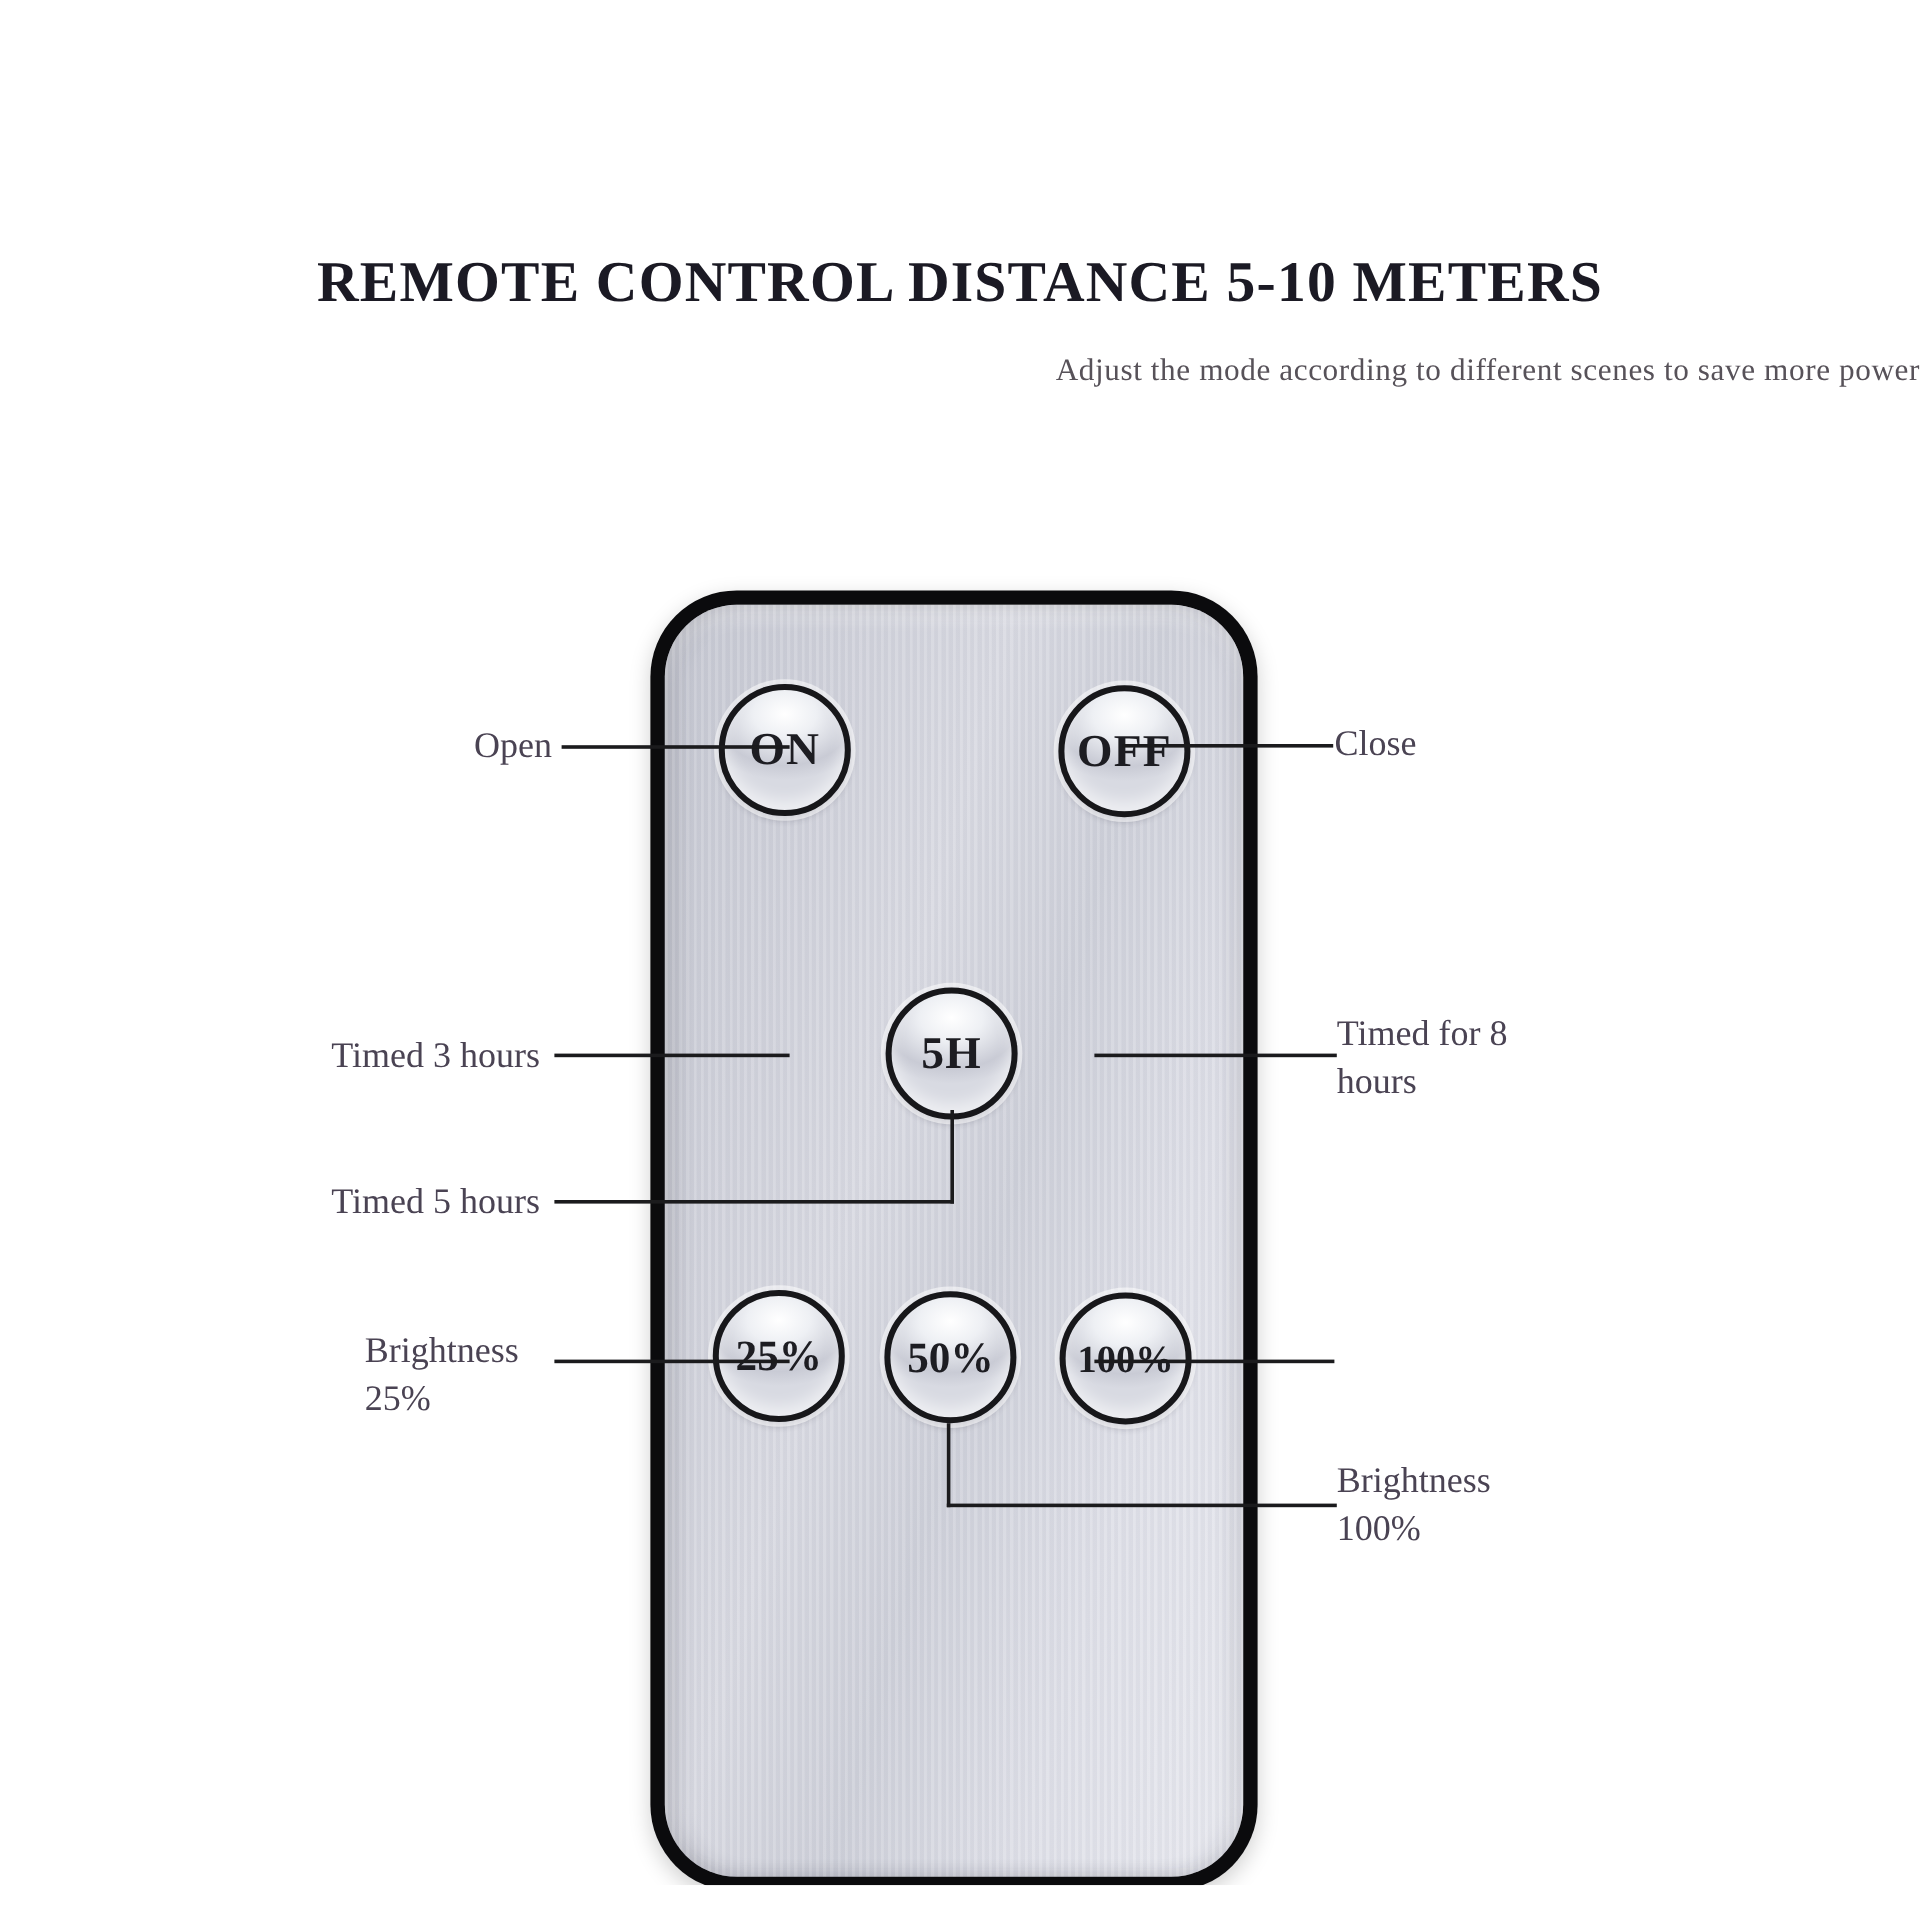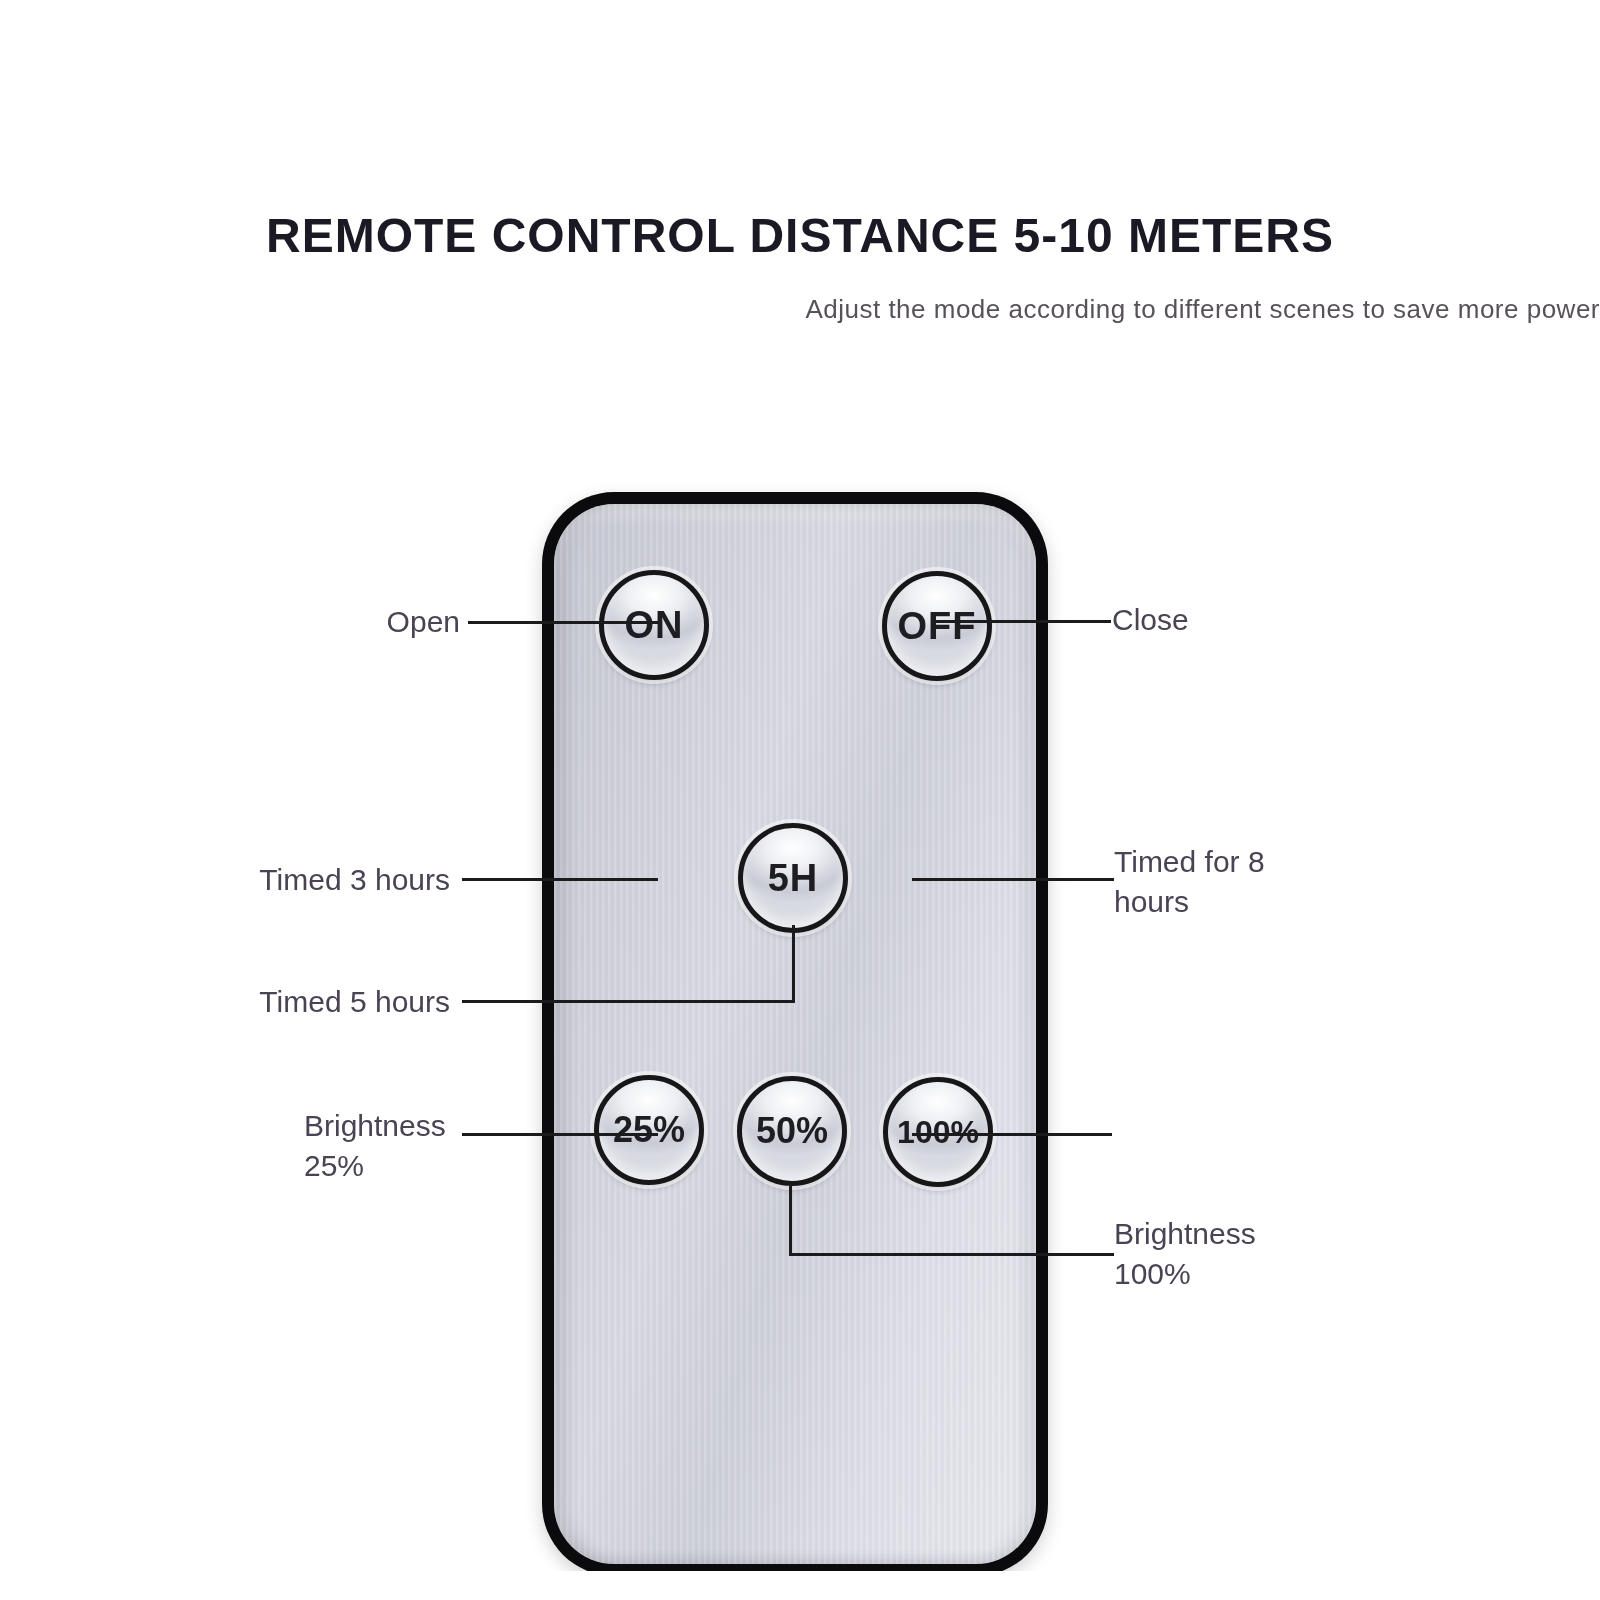--- a/index.html
+++ b/index.html
@@ -1,19 +1,19 @@
 <!DOCTYPE html>
 <html><head>
 <meta charset="utf-8">
 <style>
   * { margin:0; padding:0; box-sizing:border-box; }
   html,body { background:#ffffff; }
   .canvas {
     position:relative; width:1600px; height:1571px; background:#ffffff;
-    font-family:Liberation Sans, sans-serif; overflow:hidden;
+    font-family:Liberation Serif, serif; overflow:hidden;
   }
   .title {
     position:absolute; top:208px; left:0; width:100%; text-align:center;
     font-size:48px; font-weight:bold; letter-spacing:1px; color:#1b1a24;
   }
   .subtitle {
     position:absolute; top:294px; left:0; width:100%; text-align:right;
     font-size:26px; color:#575259; letter-spacing:0.5px;
   }
 

